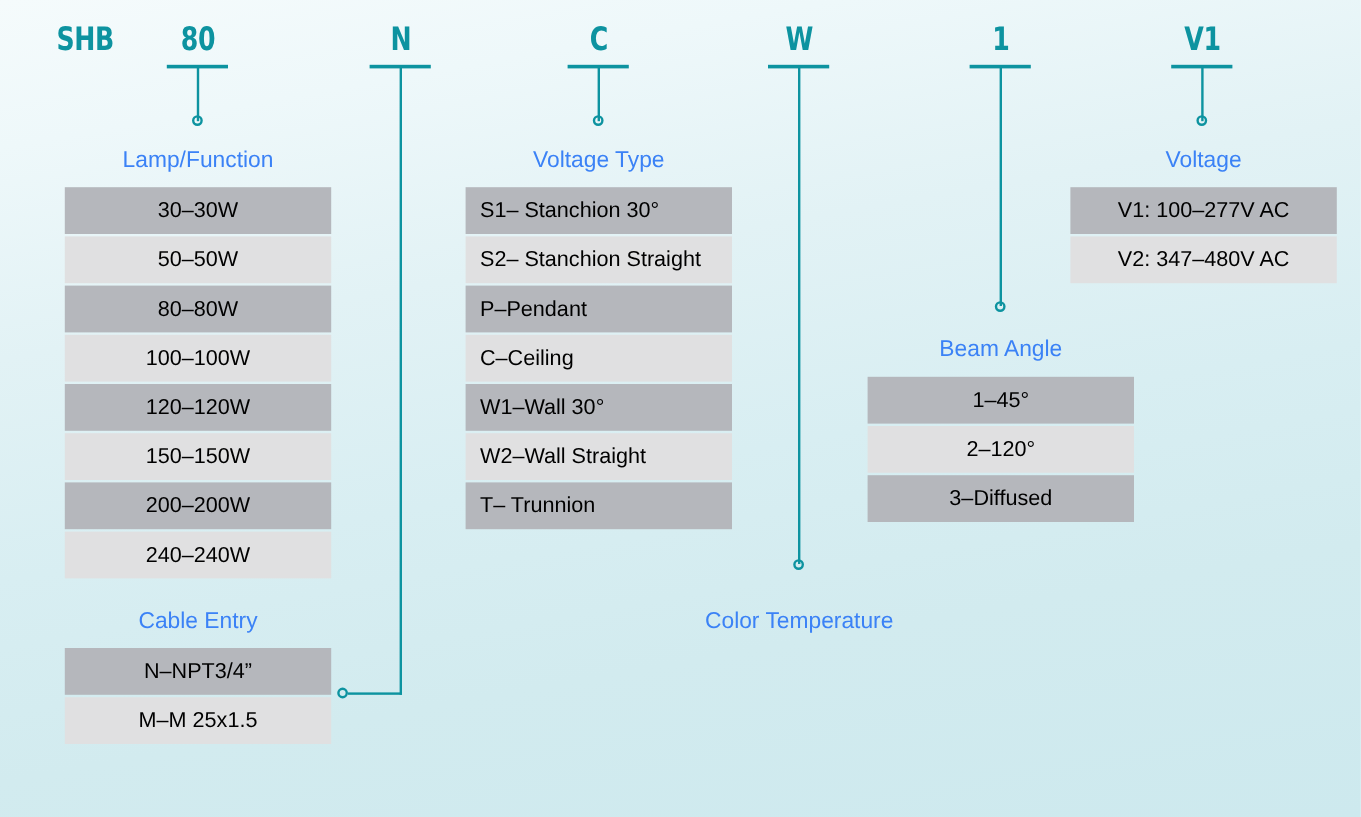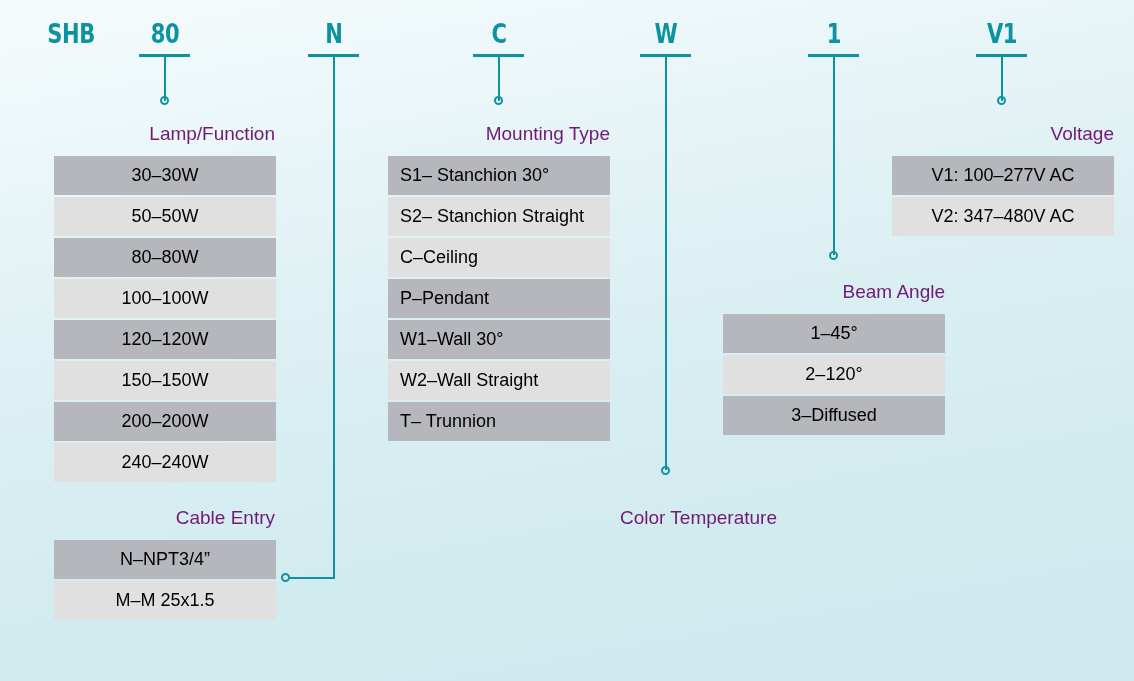--- a/index.html
+++ b/index.html
@@ -29,22 +29,22 @@
   .hline{position:absolute;height:2px;background:#0d93a0;}
   .dot{
     position:absolute;width:9px;height:9px;border:2px solid #0d93a0;
     border-radius:50%;background:transparent;box-sizing:border-box;
   }
 
   
   .heading{
     position:absolute;
     font-size:19px;
-    color:#701a75;
-    text-align:right;
+    color:#3b82f6;
+    text-align:center;
     white-space:nowrap;
     line-height:1;
   }
 
   
   .tbl{position:absolute;display:flex;flex-direction:column;gap:2px;}
   .row{
     height:39px;
     display:flex;align-items:center;
     font-size:18px;
@@ -105,26 +105,26 @@
     <div class="row dark  c">200–200W</div>
     <div class="row light c">240–240W</div>
   </div>
 
   <div class="heading" style="left:55px;top:508px;width:220px;">Cable Entry</div>
   <div class="tbl" style="left:54px;top:540px;width:222px;">
     <div class="row dark  c">N–NPT3/4”</div>
     <div class="row light c">M–M 25x1.5</div>
   </div>
 
-  <div class="heading" style="left:388px;top:124px;width:222px;">Mounting Type</div>
+  <div class="heading" style="left:388px;top:124px;width:222px;">Voltage Type</div>
   <div class="tbl" style="left:388px;top:156px;width:222px;border-radius:26px;">
     <div class="row dark  l">S1– Stanchion 30°</div>
     <div class="row light l">S2– Stanchion Straight</div>
+    <div class="row dark  l">P–Pendant</div>
     <div class="row light l">C–Ceiling</div>
-    <div class="row dark  l">P–Pendant</div>
     <div class="row dark  l">W1–Wall 30°</div>
     <div class="row light l">W2–Wall Straight</div>
     <div class="row dark  l">T– Trunnion</div>
   </div>
 
   <div class="heading" style="left:555px;top:508px;width:222px;">Color Temperature</div>
 
   <div class="heading" style="left:723px;top:282px;width:222px;">Beam Angle</div>
   <div class="tbl" style="left:723px;top:314px;width:222px;border-radius:12px;">
     <div class="row dark  c">1–45°</div>

